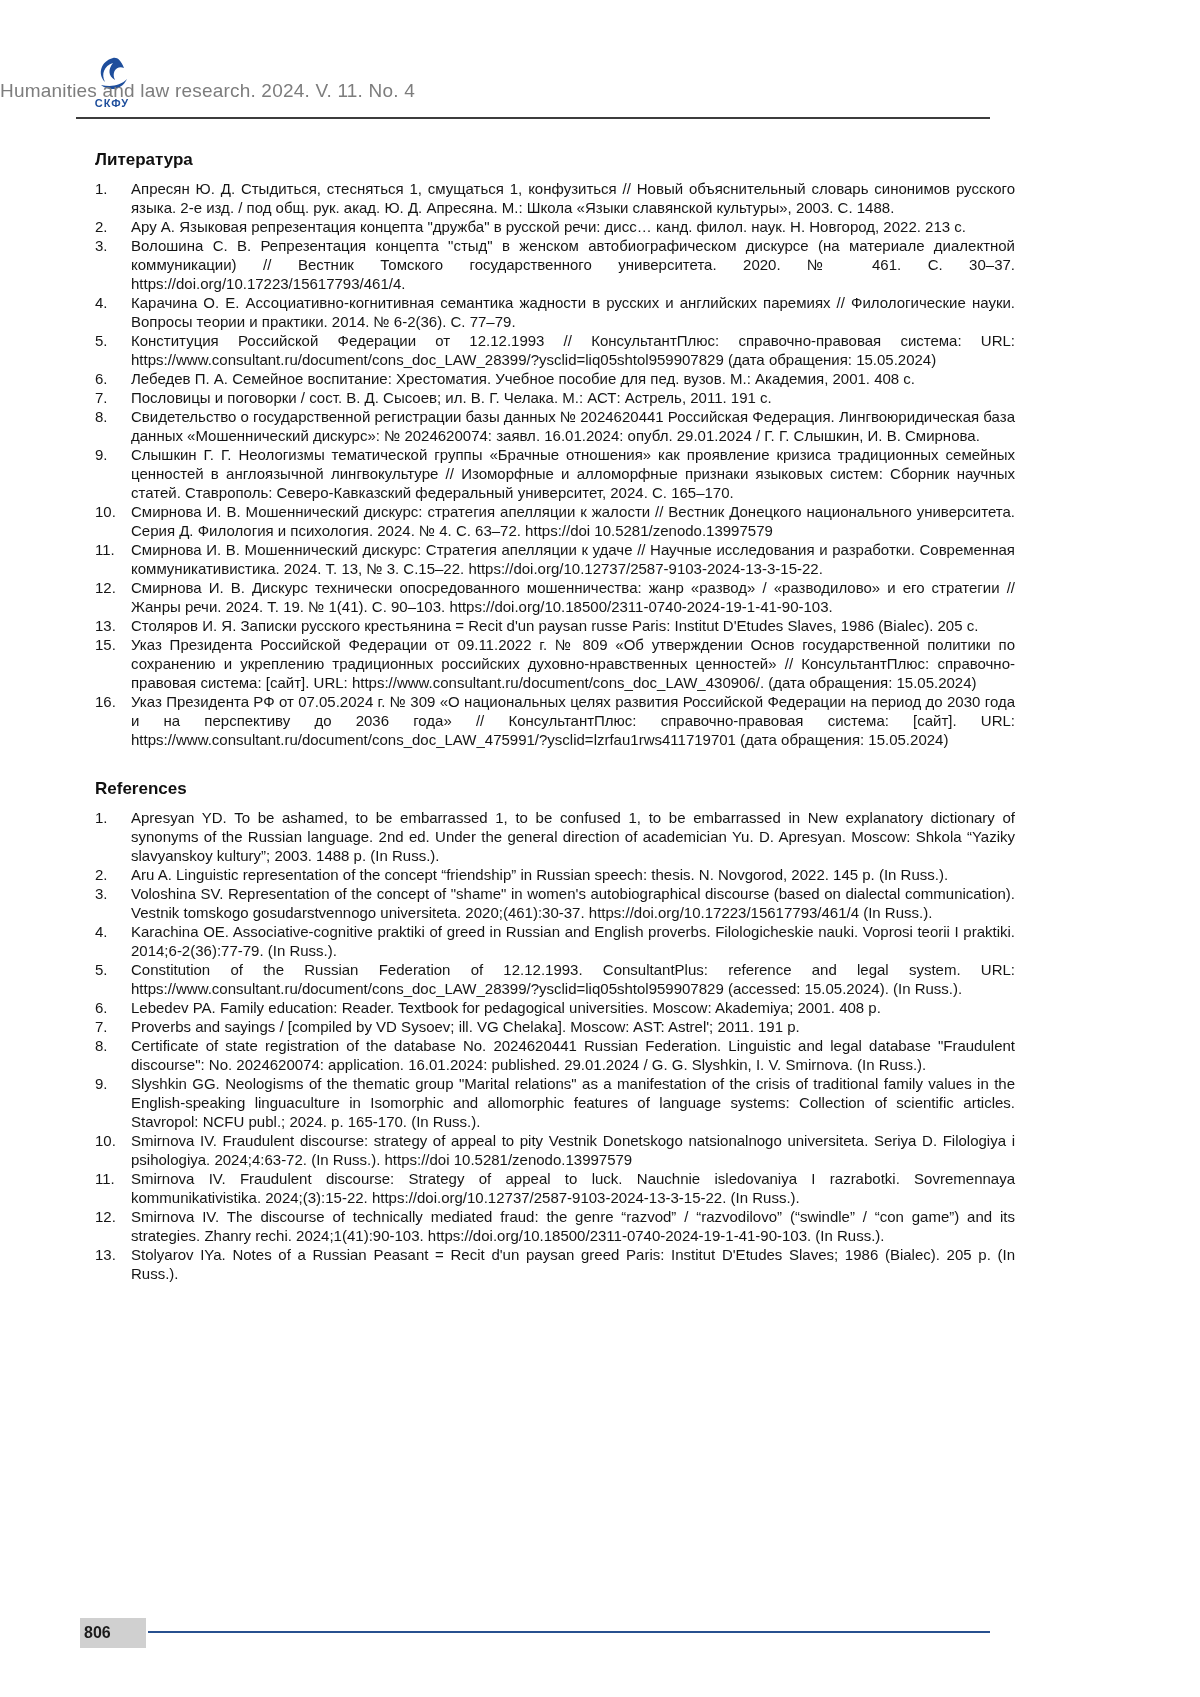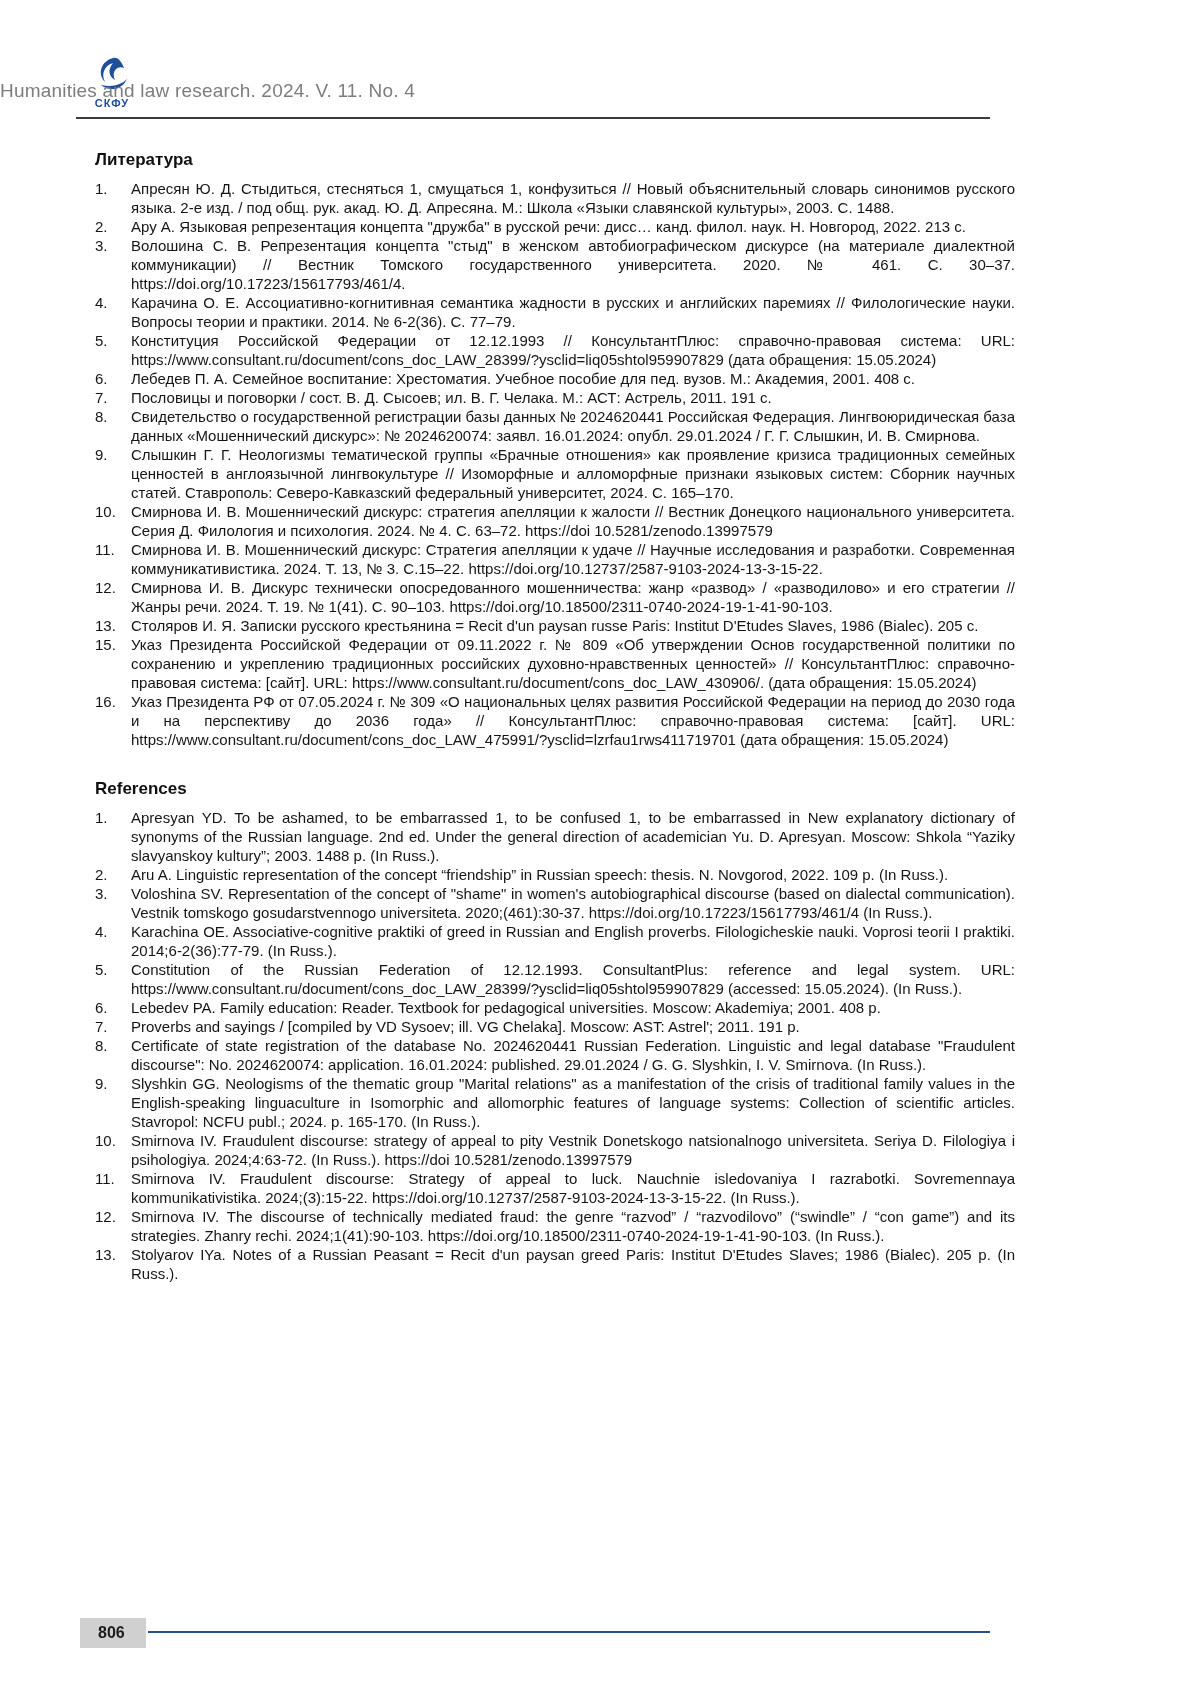--- a/index.html
+++ b/index.html
@@ -43,21 +43,21 @@
     display:flex; font-size:15px; line-height:19px; color:#151515;
   }
   .ref-num { width:36px; flex-shrink:0; }
   .ref-body { flex:1; text-align:justify; }
   .ref-body .it { }
   
   .footer-box {
     position:absolute; left:80px; top:1618px;
     width:66px; height:30px; background:#d0d0d0;
     display:flex; align-items:center;
-    padding-left:18px; box-sizing:border-box;
+    padding-left:4px; box-sizing:border-box;
     font-size:16px; font-weight:bold; color:#1c1c1c;
   }
   .footer-rule {
     position:absolute; left:148px; top:1631px; width:842px;
     height:2px; background:#27508f;
   }
 </style>
 </head>
 <body>
 
@@ -141,21 +141,21 @@
       </div>
 
     <div class="section-title second">References</div>
     <div>
         <div class="ref-item">
           <span class="ref-num">1.</span>
           <span class="ref-body"><span>Apresyan YD. To be ashamed, to be embarrassed 1, to be confused 1, to be embarrassed in New explanatory dictionary of synonyms of the Russian language. 2nd ed. Under the general direction of academician Yu. D. Apresyan. Moscow: Shkola “Yaziky slavyanskoy kultury”; 2003. 1488 p. (In Russ.).</span></span>
         </div>
         <div class="ref-item">
           <span class="ref-num">2.</span>
-          <span class="ref-body"><span>Aru A. Linguistic representation of the concept “friendship” in Russian speech: thesis. N. Novgorod, 2022. 109 p. (In Russ.).</span></span>
+          <span class="ref-body"><span>Aru A. Linguistic representation of the concept “friendship” in Russian speech: thesis. N. Novgorod, 2022. 145 p. (In Russ.).</span></span>
         </div>
         <div class="ref-item">
           <span class="ref-num">3.</span>
           <span class="ref-body"><span>Voloshina SV. Representation of the concept of "shame" in women's autobiographical discourse (based on dialectal communication). </span><span class="it">Vestnik tomskogo gosudarstvennogo universiteta</span><span>. 2020;(461):30-37. https://doi.org/10.17223/15617793/461/4 (In Russ.).</span></span>
         </div>
         <div class="ref-item">
           <span class="ref-num">4.</span>
           <span class="ref-body"><span>Karachina OE. Associative-cognitive praktiki of greed in Russian and English proverbs. </span><span class="it">Filologicheskie nauki. Voprosi teorii I praktiki</span><span>. 2014;6-2(36):77-79. (In Russ.).</span></span>
         </div>
         <div class="ref-item">

